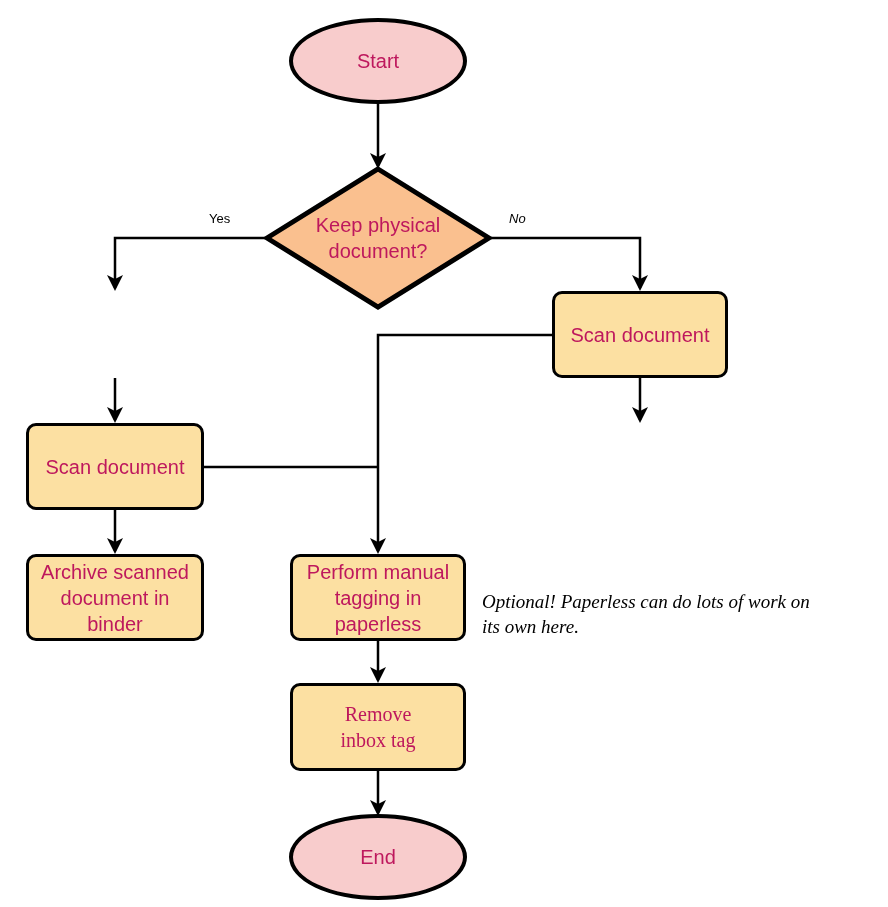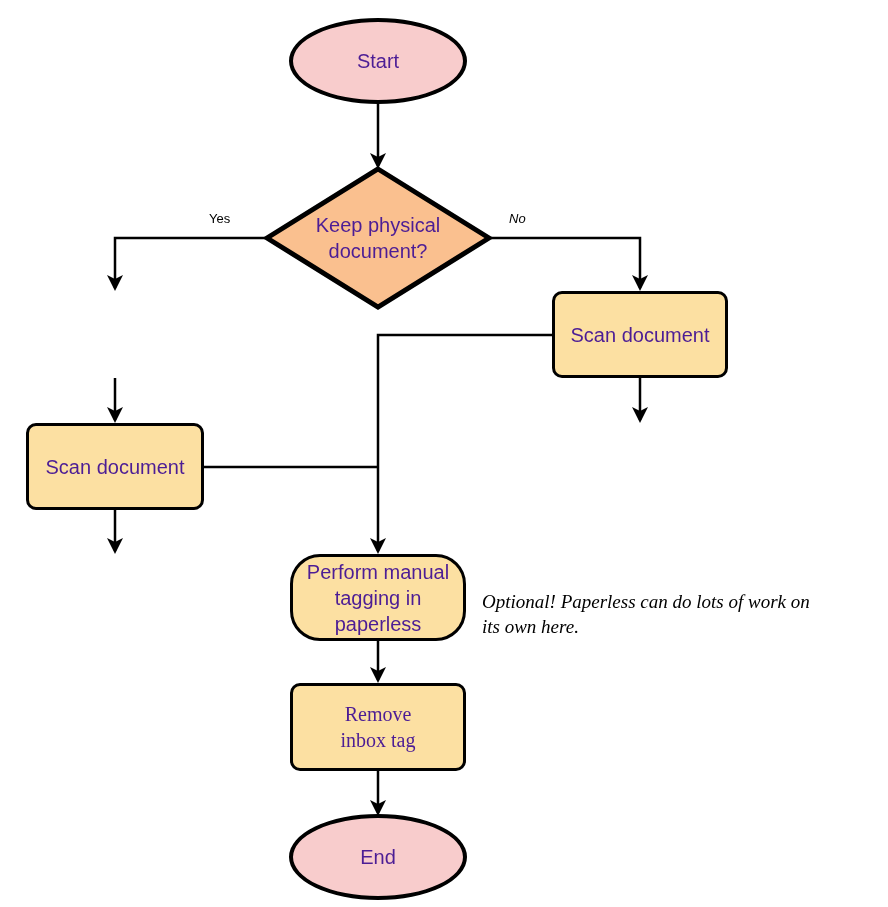--- a/index.html
+++ b/index.html
@@ -26,21 +26,21 @@
     width: 888px;
     height: 907px;
   }
   .node {
     position: absolute;
     box-sizing: border-box;
     display: flex;
     align-items: center;
     justify-content: center;
     text-align: center;
-    color: #4c1d95;
+    color: #be185d;
     font-size: 20px;
     line-height: 26px;
     font-family: "Liberation Sans", sans-serif;
     white-space: pre-line;
   }
   .node.process {
     border: 3px solid #000000;
     border-radius: 10px;
     background: #FCE0A2;
   }
@@ -128,27 +128,32 @@
 
   <div class="edge-label" style="left:209px; top:211px;">Yes</div>
 
   <div class="edge-label" style="left:509px; top:211px;font-style:italic;">No</div>
 
 
   <div class="node process" style="left:26px; top:423px; width:178px; height:87px;">
     <span>Scan document</span>
   </div>
 
+  <div class="node process" style="left:26px; top:554px; width:178px; height:87px;">
+    <span>Archive scanned
+document in
+binder</span>
+  </div>
 
   <div class="node process" style="left:552px; top:291px; width:176px; height:87px;">
     <span>Scan document</span>
   </div>
 
 
-  <div class="node process" style="left:290px; top:554px; width:176px; height:87px;border-radius:30px;">
+  <div class="node process" style="left:290px; top:554px; width:176px; height:87px;">
     <span>Perform manual
 tagging in
 paperless</span>
   </div>
 
   <div class="node process" style="left:290px; top:683px; width:176px; height:88px;font-family:Liberation Serif, serif;">
     <span>Remove
 inbox tag</span>
   </div>
 

